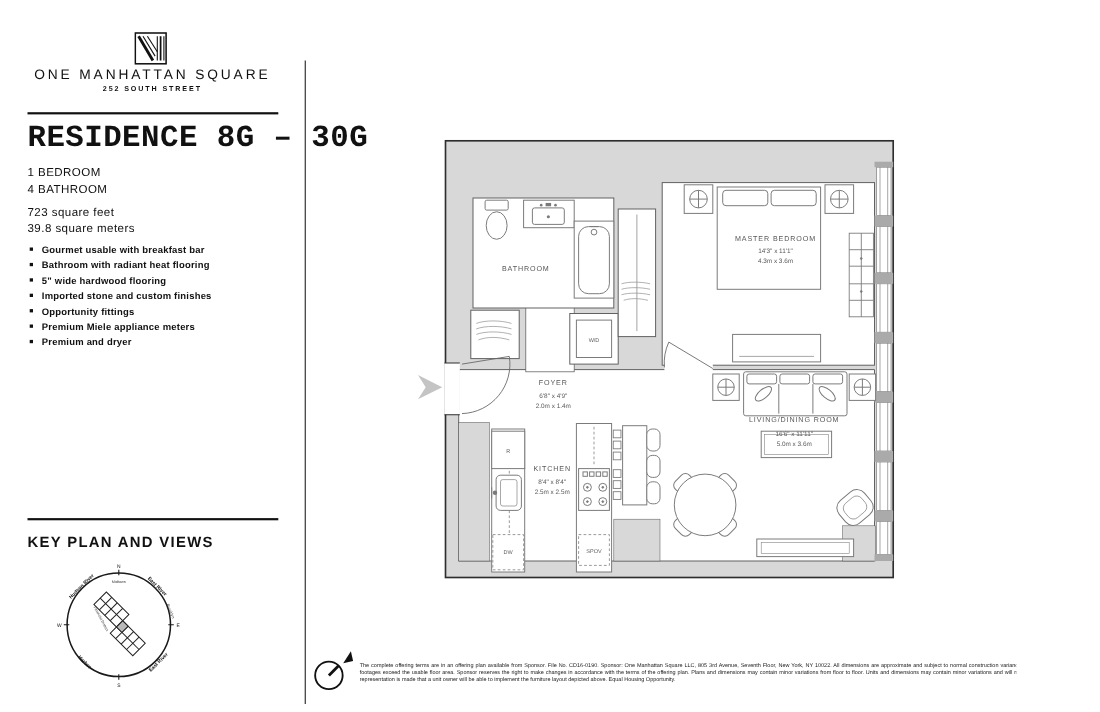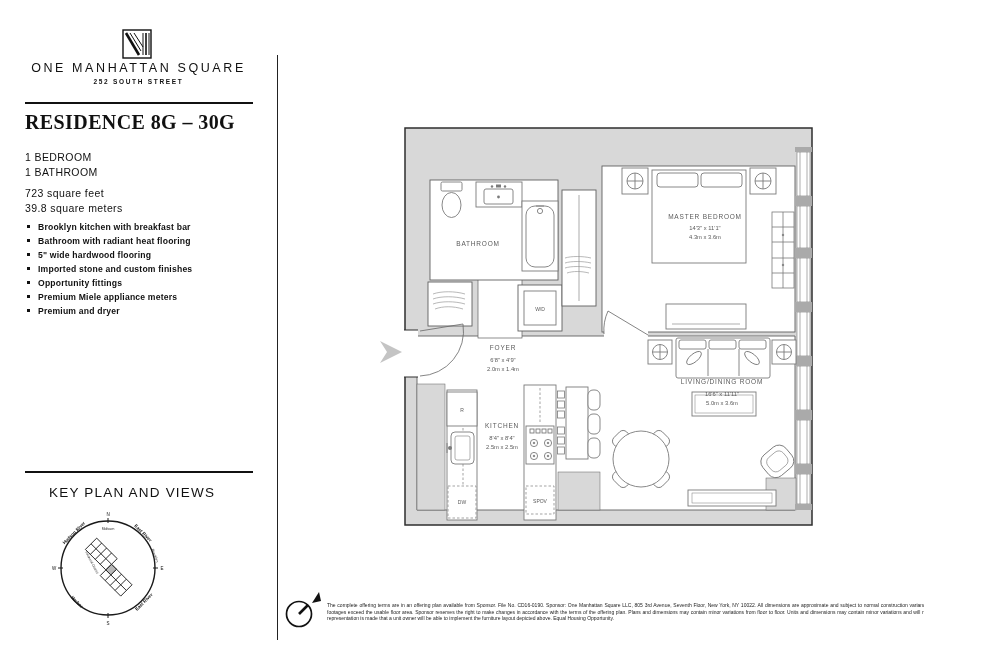--- a/index.html
+++ b/index.html
@@ -3,28 +3,28 @@
 <meta charset="utf-8">
 <style>
   html,body{margin:0;padding:0;background:#fff;}
   #page{position:relative;width:924px;height:647px;background:#fff;overflow:hidden;
         font-family:"Liberation Sans",sans-serif;color:#111;}
   .abs{position:absolute;}
   .colcenter{left:0;width:277px;text-align:center;}
   .brand-name{top:61px;font-size:12.5px;letter-spacing:2.6px;font-weight:500;}
   .brand-address{top:78px;font-size:6.5px;letter-spacing:1.7px;font-weight:700;}
   .rule{left:25px;width:228px;height:2px;background:#111;}
-  .res-title{left:25px;top:111px;font-family:Liberation Serif, serif;font-weight:700;
-             font-size:20px;letter-spacing:.4px;}
+  .res-title{left:25px;top:111px;font-family:Liberation Mono, monospace;font-weight:700;
+             font-size:28px;letter-spacing:.4px;}
   .fact{left:25px;font-size:10.5px;font-weight:400;letter-spacing:.4px;}
   .features{left:25px;top:223px;width:235px;}
   .feature{display:flex;align-items:flex-start;margin-bottom:5.4px;font-size:8.6px;
            font-weight:700;letter-spacing:.2px;line-height:8.6px;}
   .feature .sq{width:3px;height:3px;background:#111;margin:2.4px 8px 0 2px;flex:none;}
-  .kp-head{left:25px;top:485px;font-size:13.5px;letter-spacing:1.2px;font-weight:400;margin-left:24px;}
+  .kp-head{left:25px;top:485px;font-size:13.5px;letter-spacing:1.2px;font-weight:700;}
   .vline{left:277px;top:55px;width:1px;height:585px;background:#222;}
   .disclaimer{left:327px;top:602px;width:658px;font-size:5px;line-height:6.6px;
               color:#222;text-align:justify;}
   svg text{font-family:"Liberation Sans",sans-serif;}
 </style>
 </head>
 <body>
 
 <div id="page">
 
@@ -39,28 +39,28 @@
   </svg>
 
   <div class="abs colcenter brand-name">ONE MANHATTAN SQUARE</div>
   <div class="abs colcenter brand-address">252 SOUTH STREET</div>
 
   <div class="abs rule" style="top:102px"></div>
 
   <div class="abs res-title">RESIDENCE 8G – 30G</div>
 
   <div class="abs fact" style="top:151px">1 BEDROOM</div>
-  <div class="abs fact" style="top:166px">1 BATHROOM</div>
+  <div class="abs fact" style="top:166px">4 BATHROOM</div>
   <div class="abs fact" style="top:187px">723 square feet</div>
   <div class="abs fact" style="top:202px">39.8 square meters</div>
 
   <div class="abs features">
     <div class="feature">
         <span class="sq"></span>
-        <span>Brooklyn kitchen with breakfast bar</span>
+        <span>Gourmet usable with breakfast bar</span>
       </div>
     <div class="feature">
         <span class="sq"></span>
         <span>Bathroom with radiant heat flooring</span>
       </div>
     <div class="feature">
         <span class="sq"></span>
         <span>5" wide hardwood flooring</span>
       </div>
     <div class="feature">

